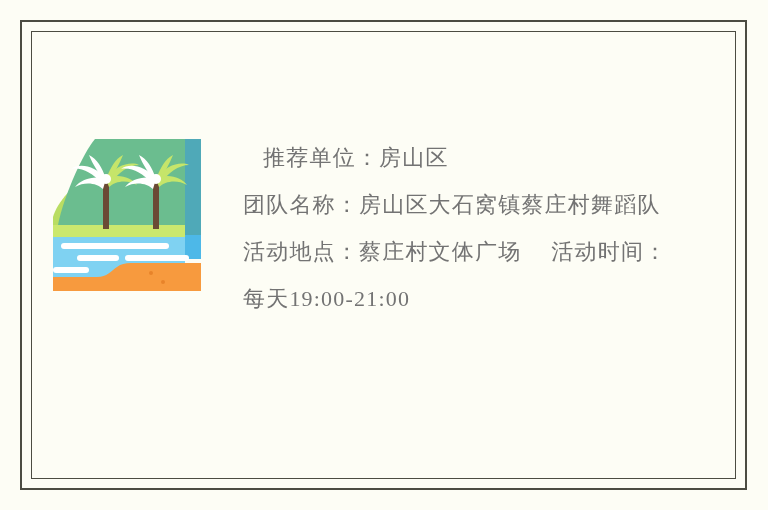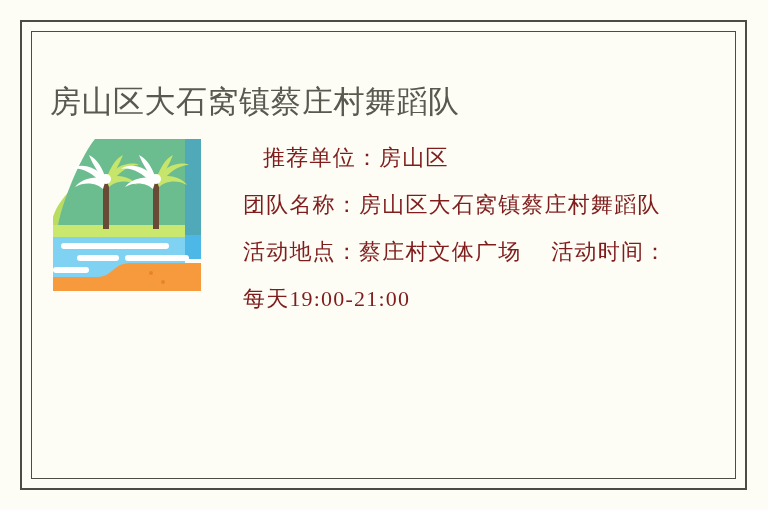--- a/index.html
+++ b/index.html
@@ -83,35 +83,34 @@
 
   
   #desc {
     position: absolute;
     left: 193px;
     top: 0px;
     width: 430px;
     font-family: "Liberation Serif", "DejaVu Serif", serif;
     font-size: 22px;
     line-height: 47px;
-    color: #7f1d1d;
+    color: #737373;
     letter-spacing: 1.2px;
     white-space: pre-wrap;
     word-break: break-all;
   }
 </style>
 </head>
 <body>
 
 <div id="page">
 
   <div id="outer-frame">
     <div id="inner-frame"></div>
 
-    <h1 id="title">房山区大石窝镇蔡庄村舞蹈队</h1>
 
     <div id="content">
 
       <div id="illustration">
         <svg id="illo-svg" viewBox="0 0 148 152" xmlns="http://www.w3.org/2000/svg">
 
           <path d="M0 92 L0 78 C4 64 20 44 44 32 L66 24 L70 92 Z" fill="#b9dd62"></path>
 
           <rect x="132" y="0" width="16" height="96" fill="#4fa9b8"></rect>
 

